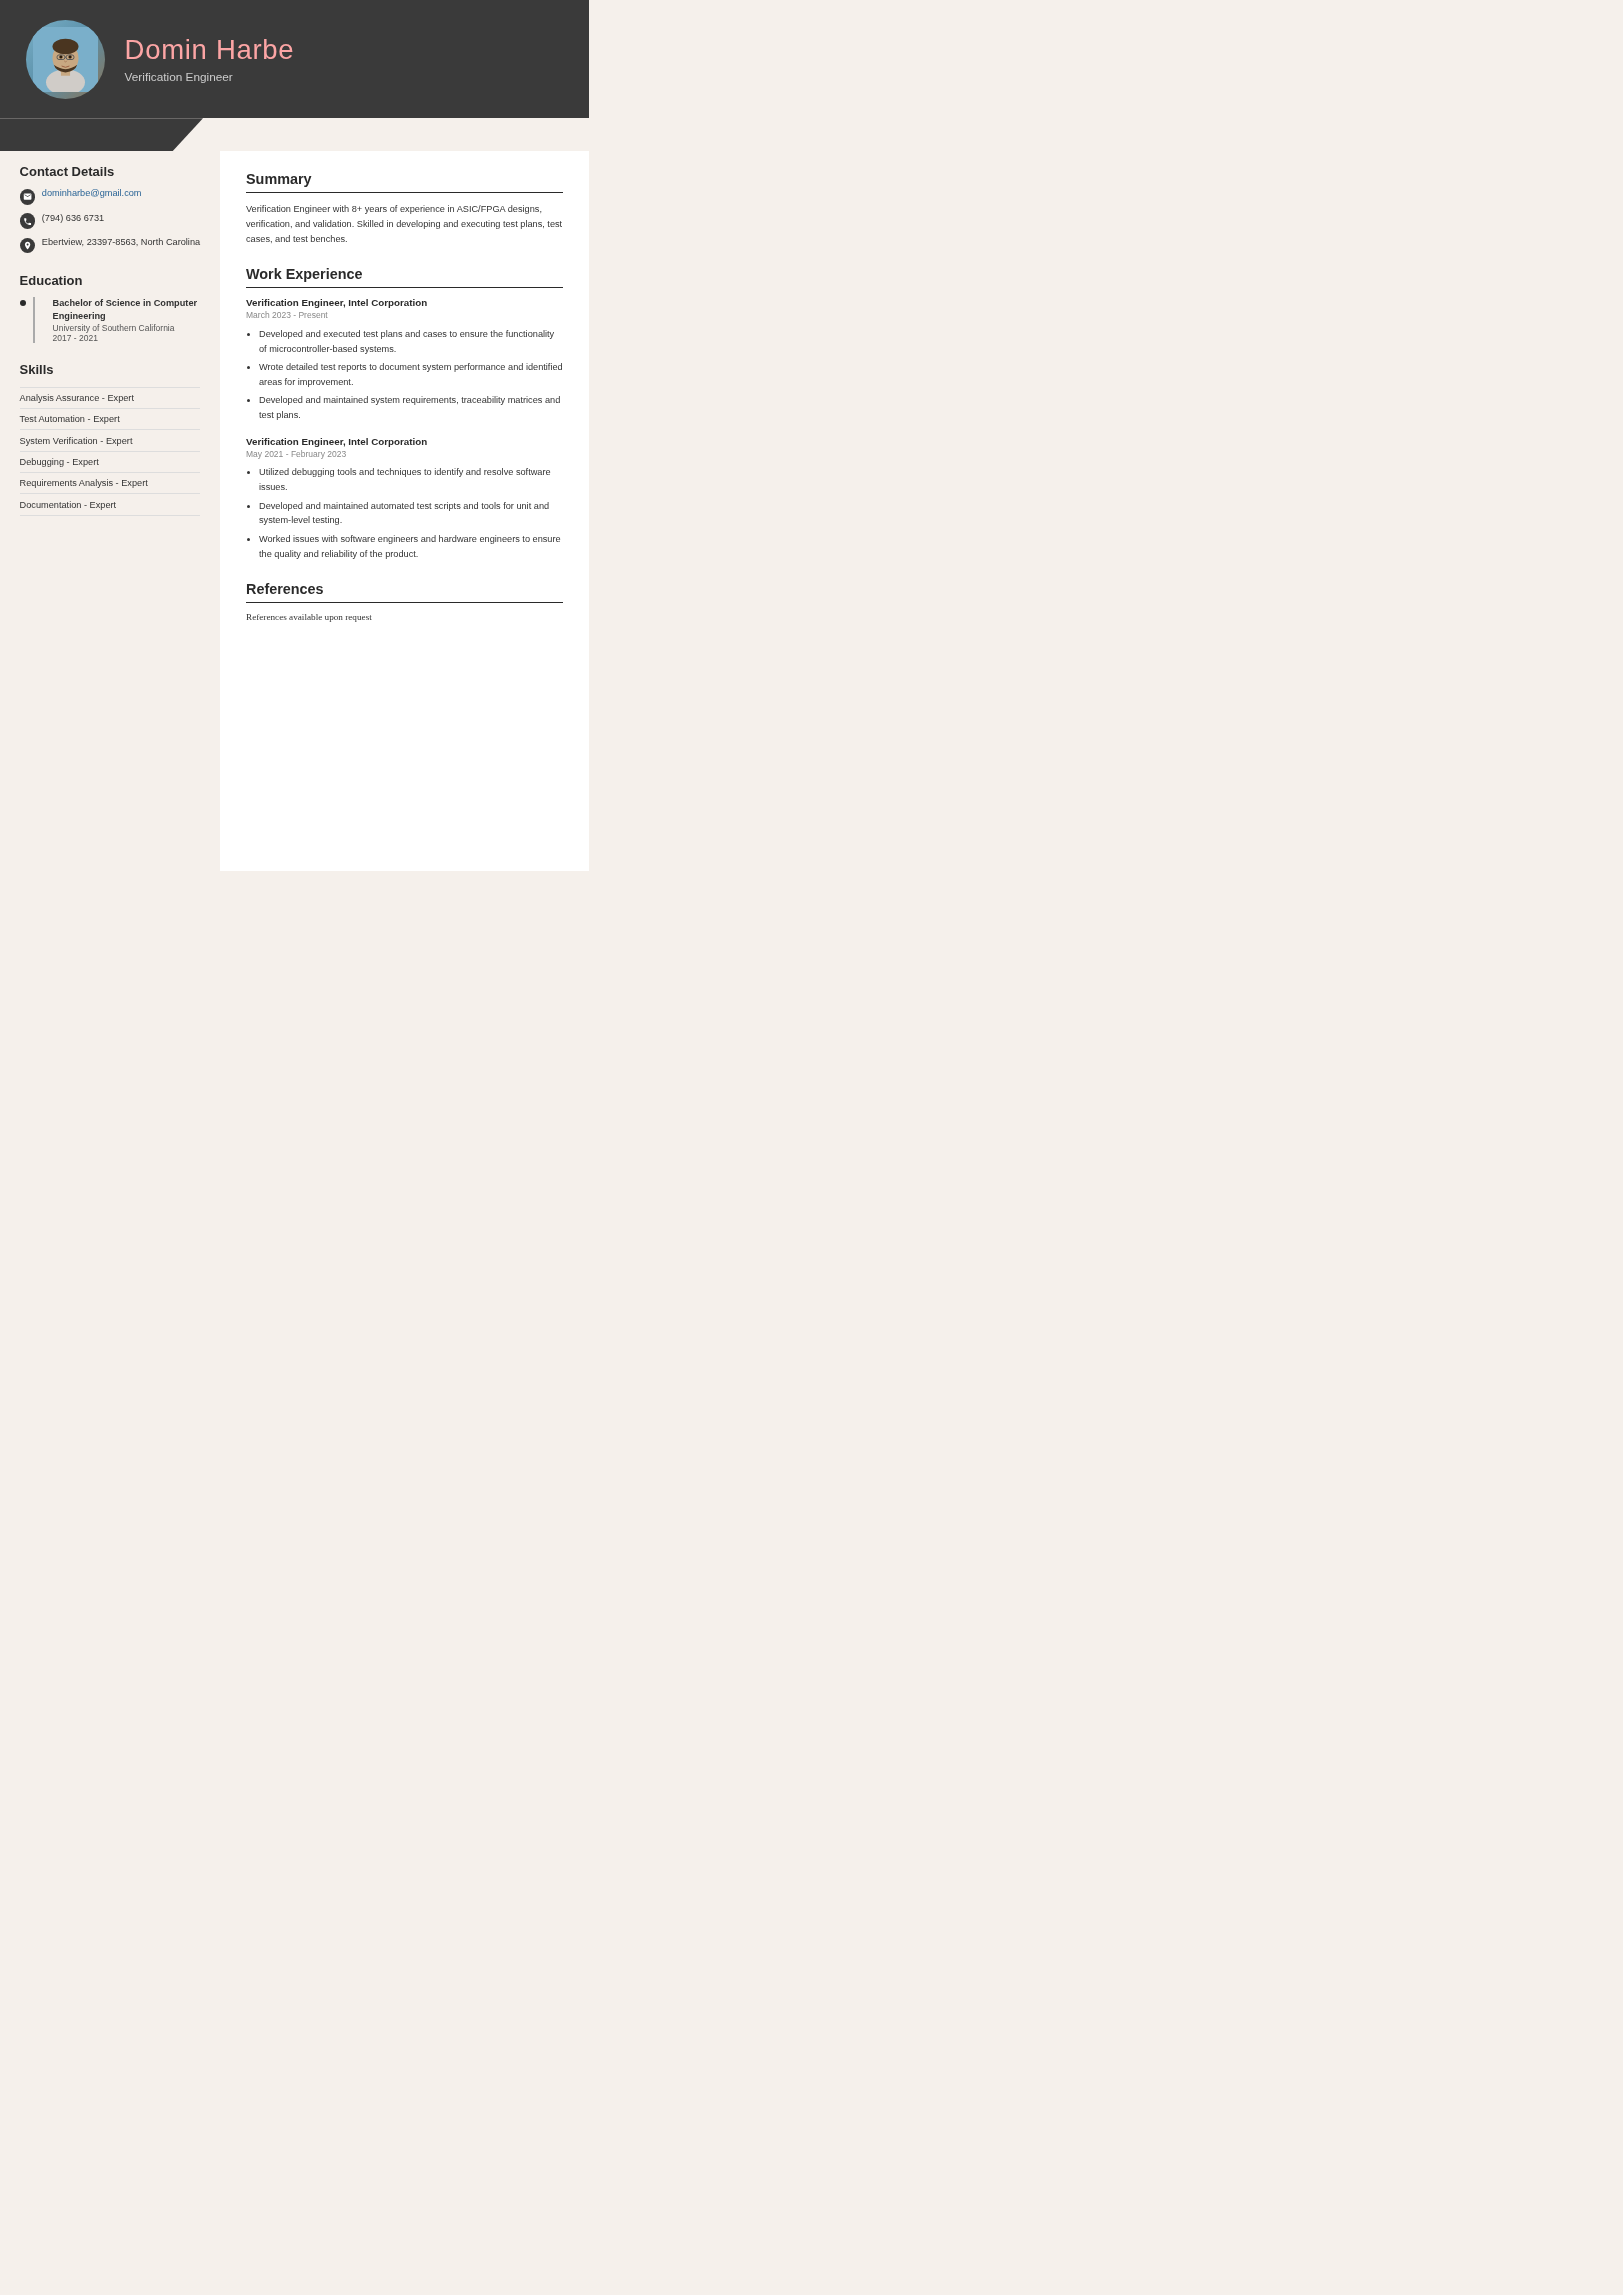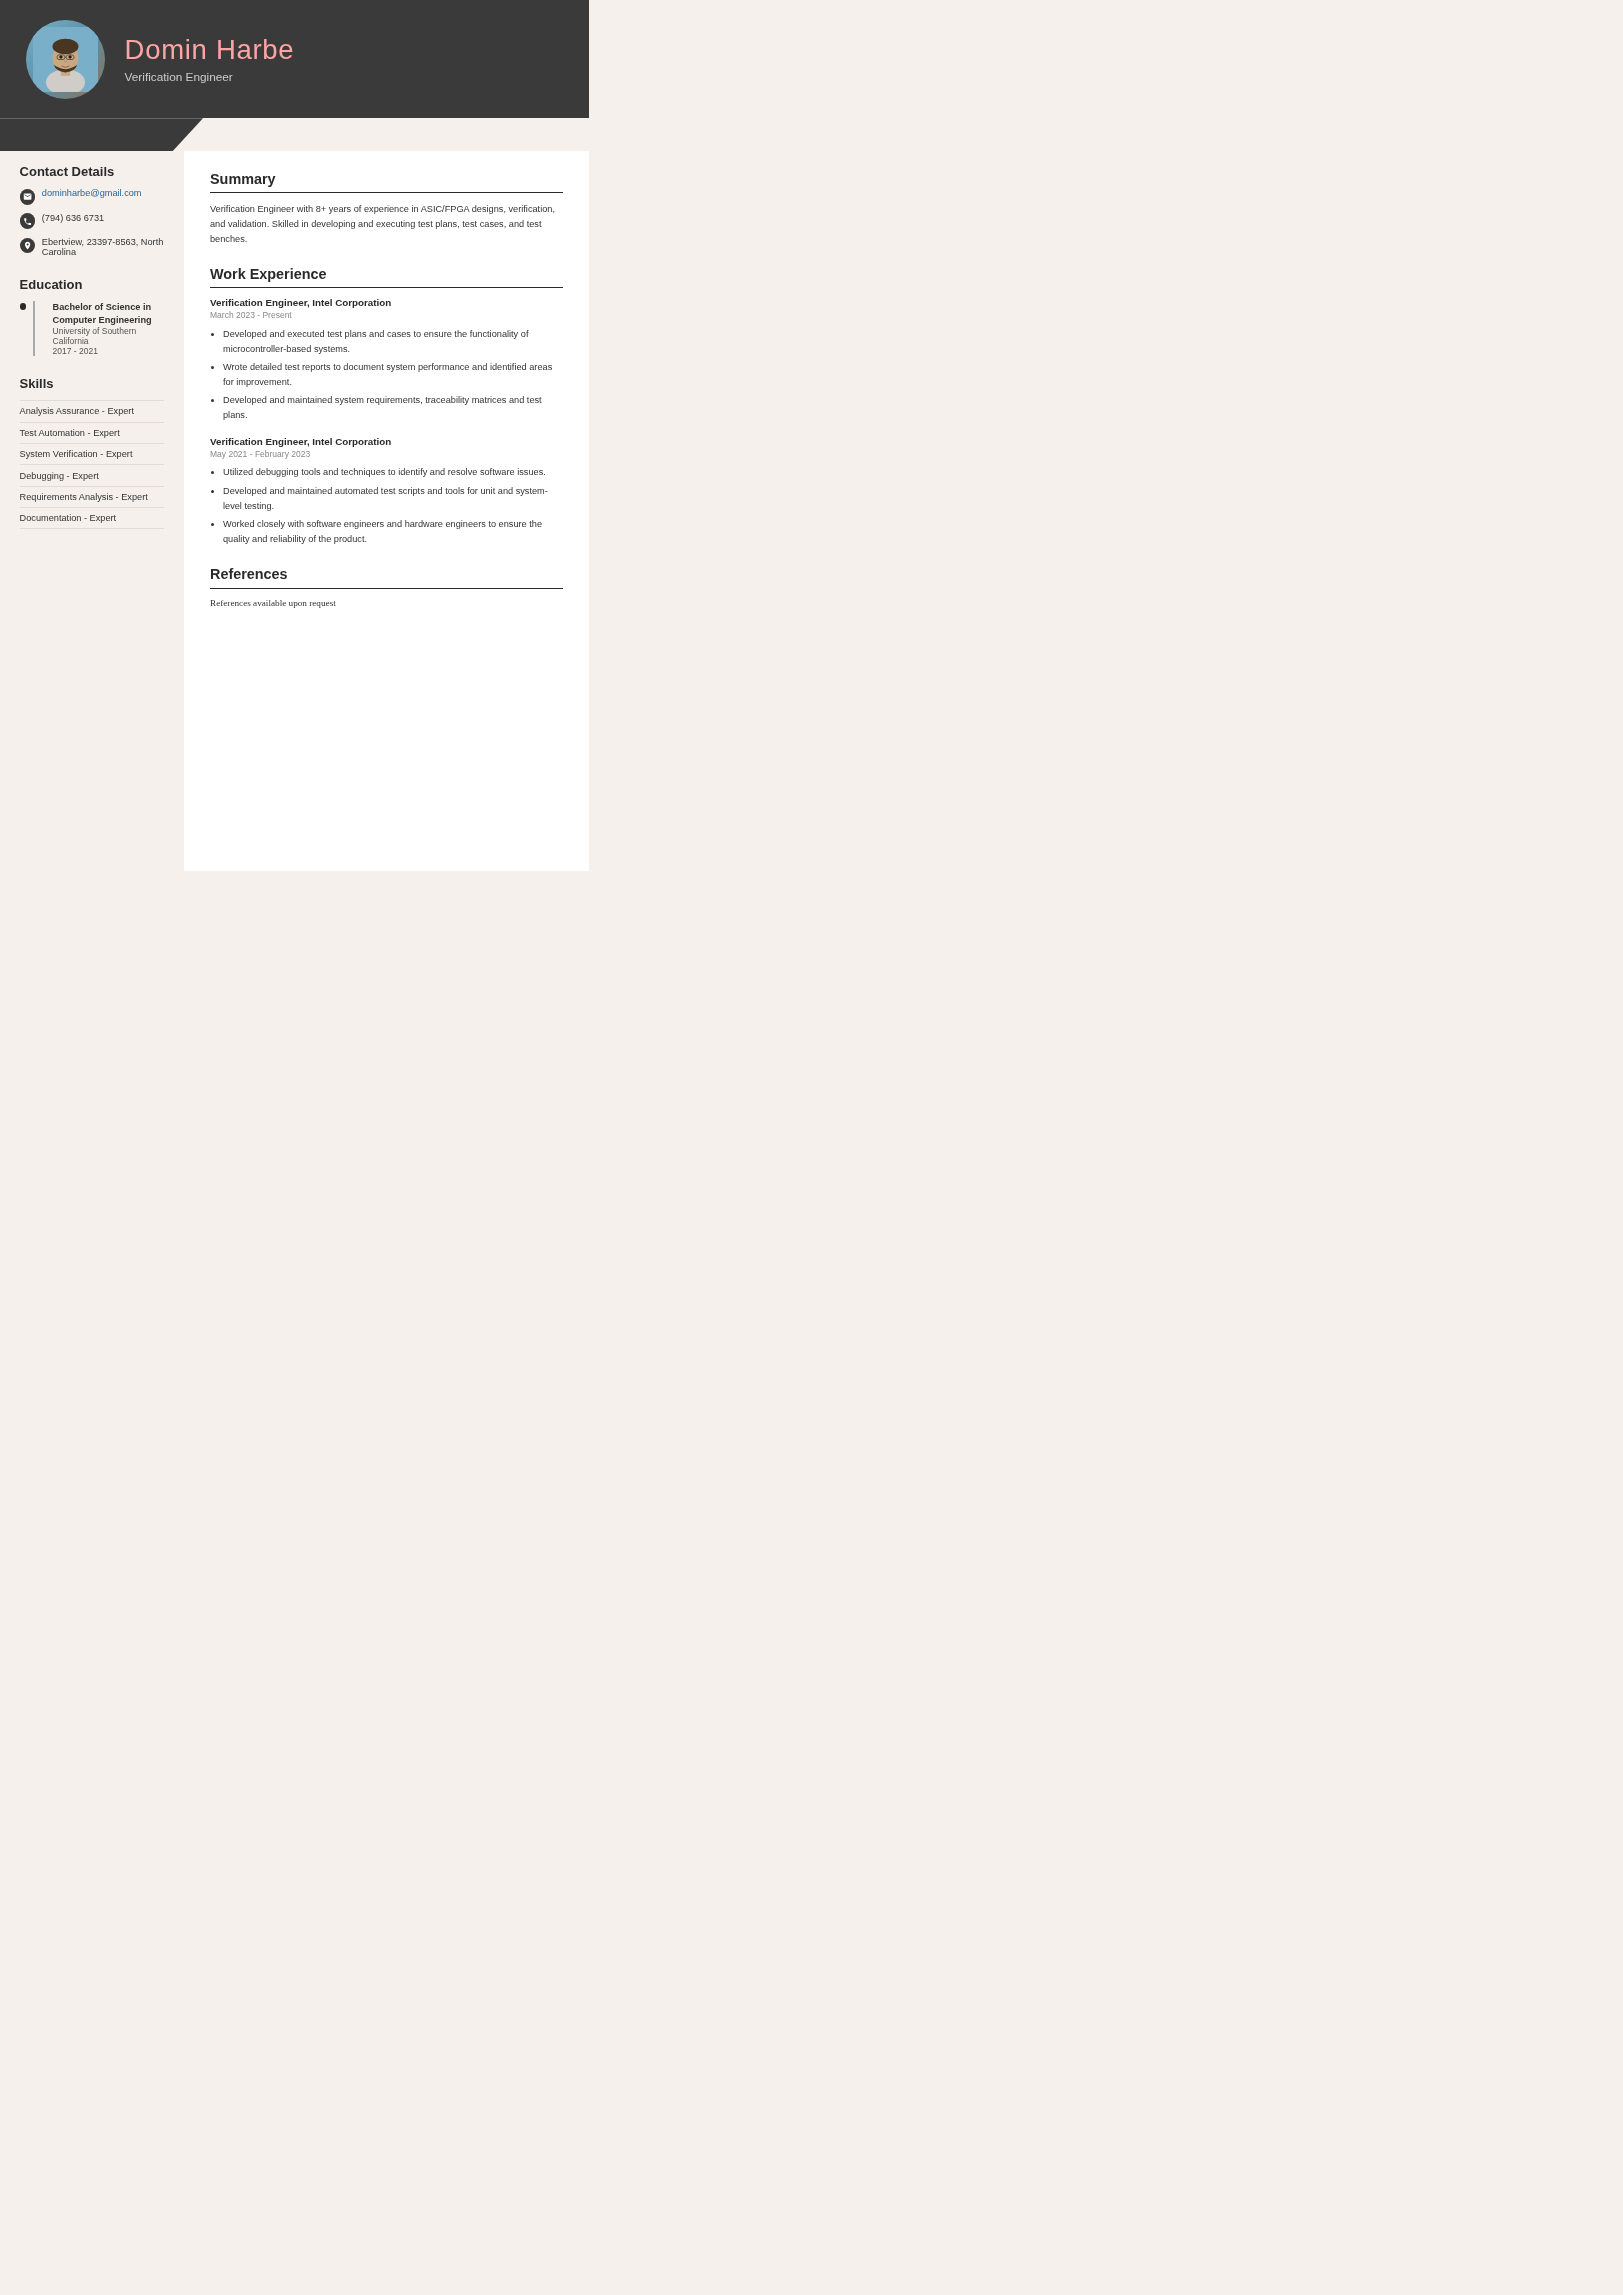--- a/index.html
+++ b/index.html
@@ -60,21 +60,21 @@
       background: #3a3a3a;
       clip-path: polygon(0 0, 100% 0, 85% 100%, 0 100%);
     }
     
     .main-layout {
       display: flex;
       min-height: 720px;
     }
     
     .sidebar {
-      width: 184px;
+      width: 220px;
       flex-shrink: 0;
       background: #f5f0eb;
       padding: 13px 19.6px 19.6px 19.6px;
     }
     .sidebar-section {
       margin-bottom: 19.6px;
     }
     .sidebar-section-title {
       font-size: 13px;
       font-weight: 700;
@@ -319,21 +319,21 @@
           <ul class="job-bullets">
             <li>Developed and executed test plans and cases to ensure the functionality of microcontroller-based systems.</li>
             <li>Wrote detailed test reports to document system performance and identified areas for improvement.</li>
             <li>Developed and maintained system requirements, traceability matrices and test plans.</li>
           </ul>
           <div class="job-title">Verification Engineer, Intel Corporation</div>
           <div class="job-dates">May 2021 - February 2023</div>
           <ul class="job-bullets">
             <li>Utilized debugging tools and techniques to identify and resolve software issues.</li>
             <li>Developed and maintained automated test scripts and tools for unit and system-level testing.</li>
-            <li>Worked closely with software engineers and hardware engineers to ensure the quality and reliability of the product.</li>
+            <li>Worked issues with software engineers and hardware engineers to ensure the quality and reliability of the product.</li>
           </ul>
         </div>
     </div>
 
     <div class="content-section">
       <div class="content-section-title">References</div>
       <p class="references-text">References available upon request</p>
     </div>
 
   </div>

